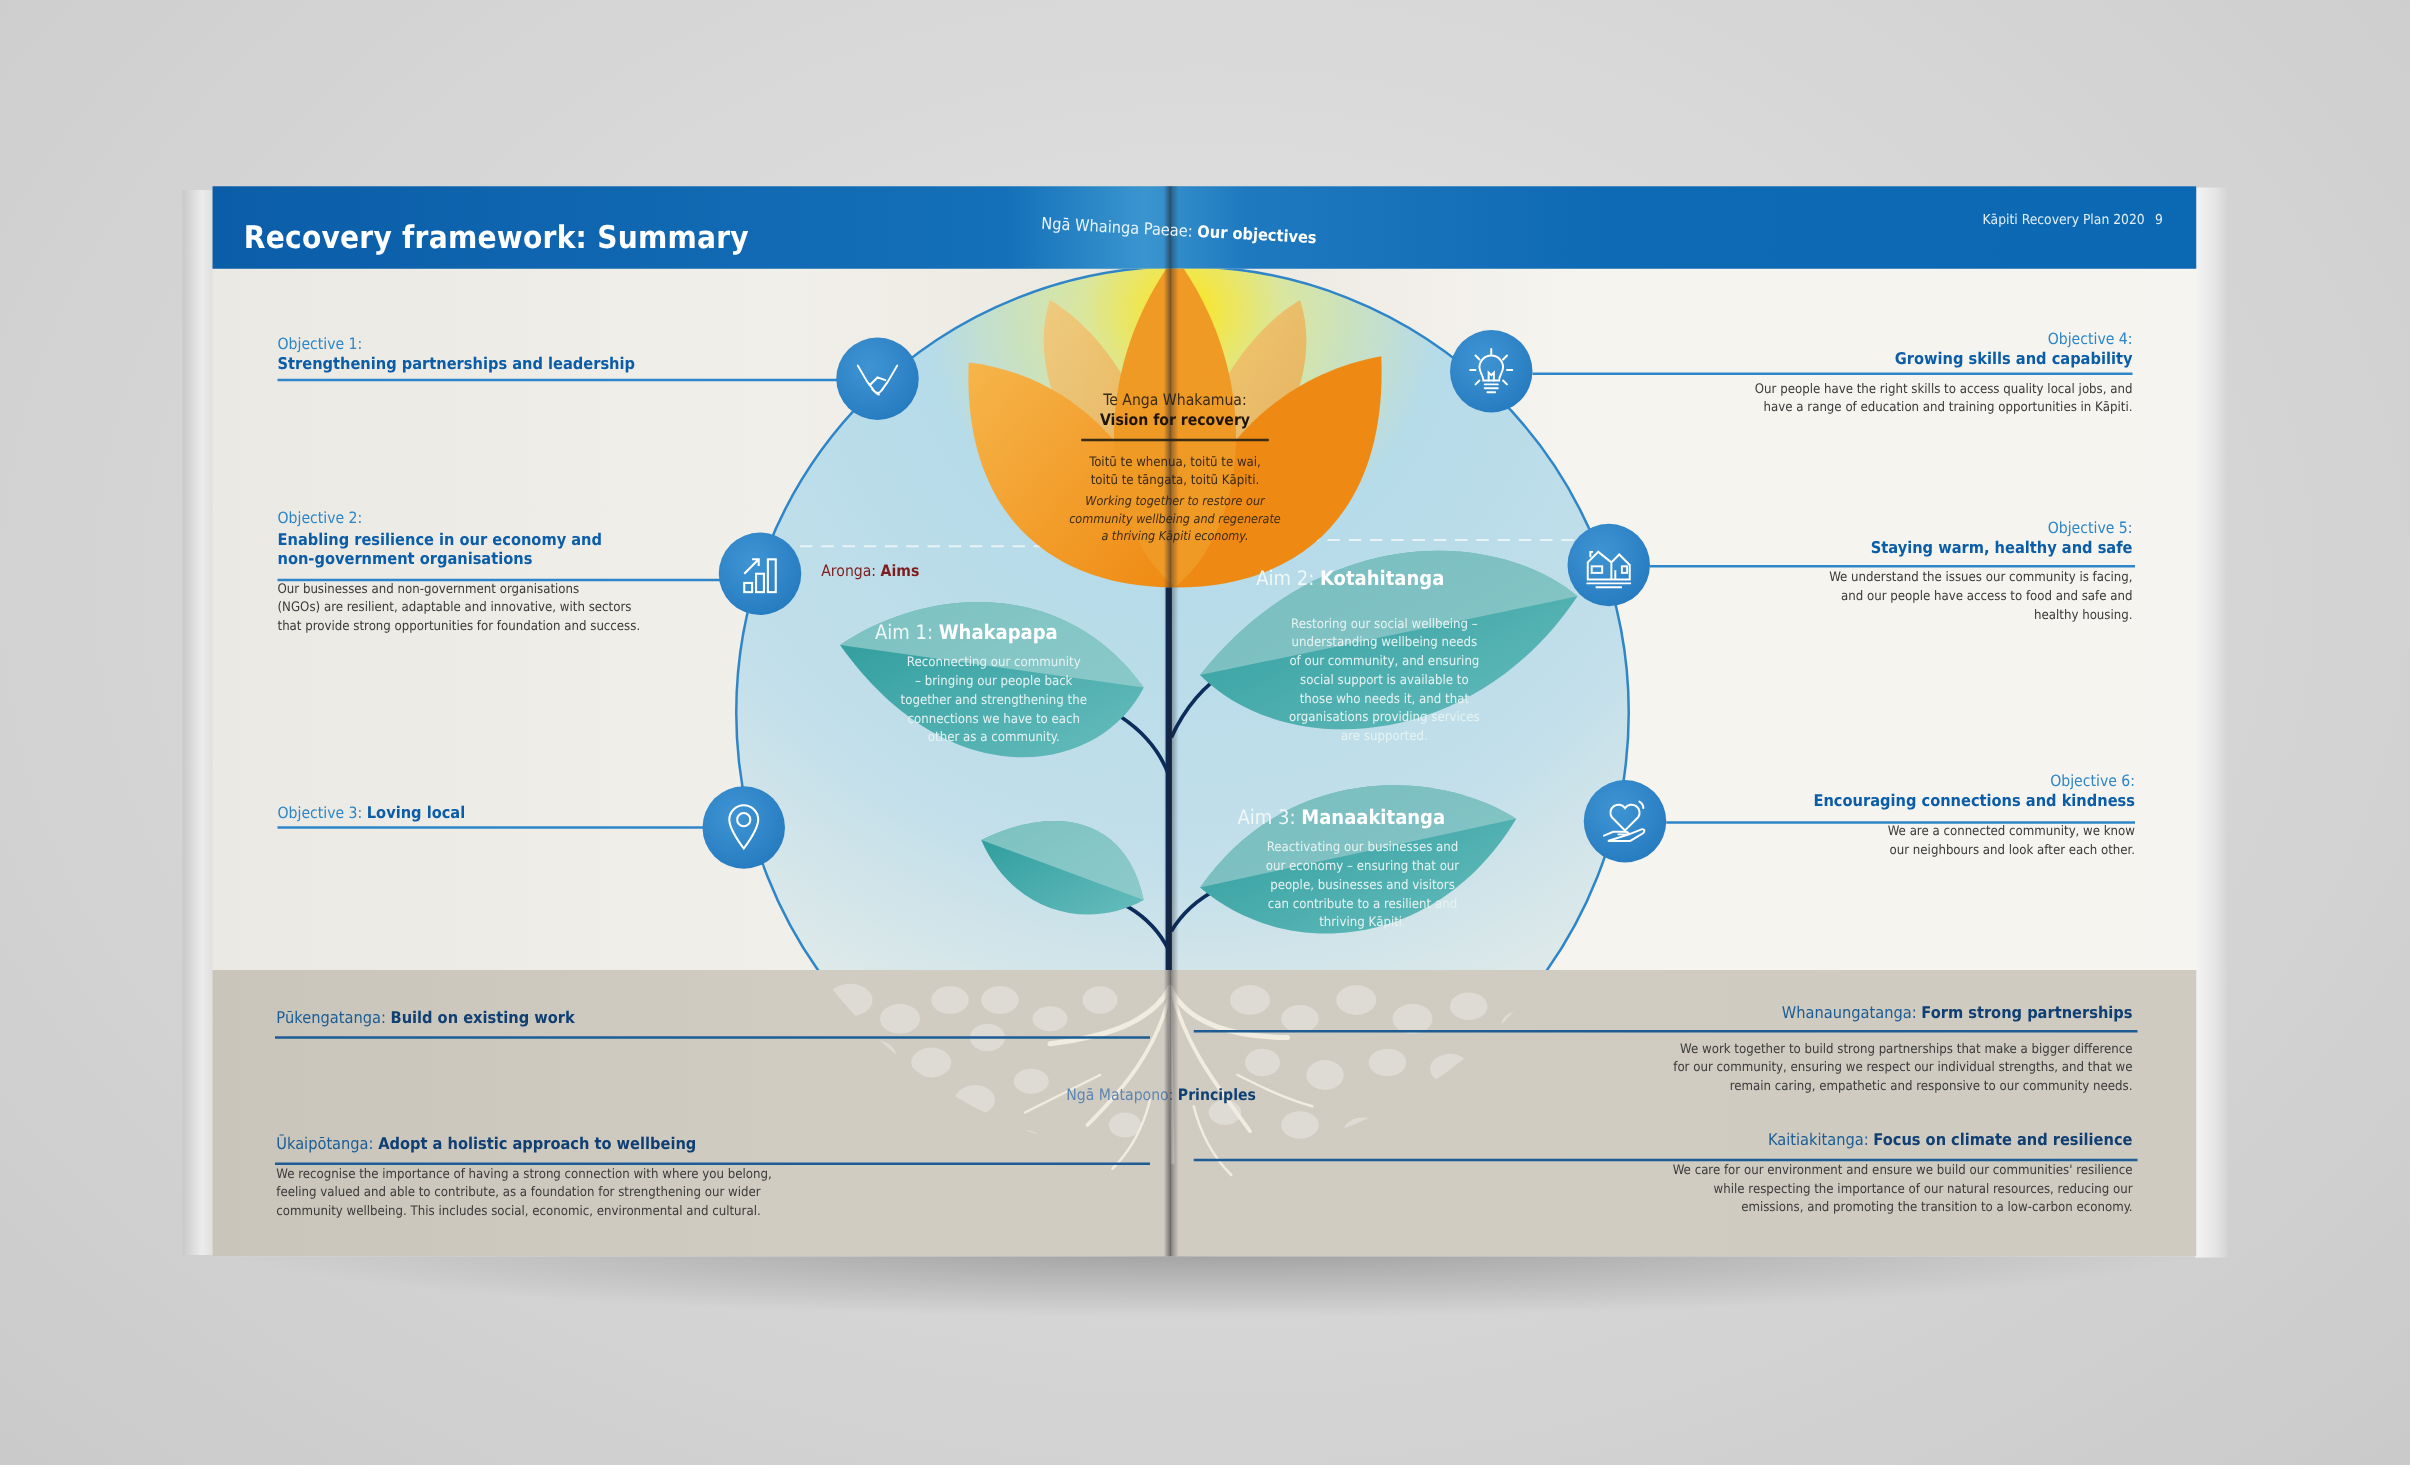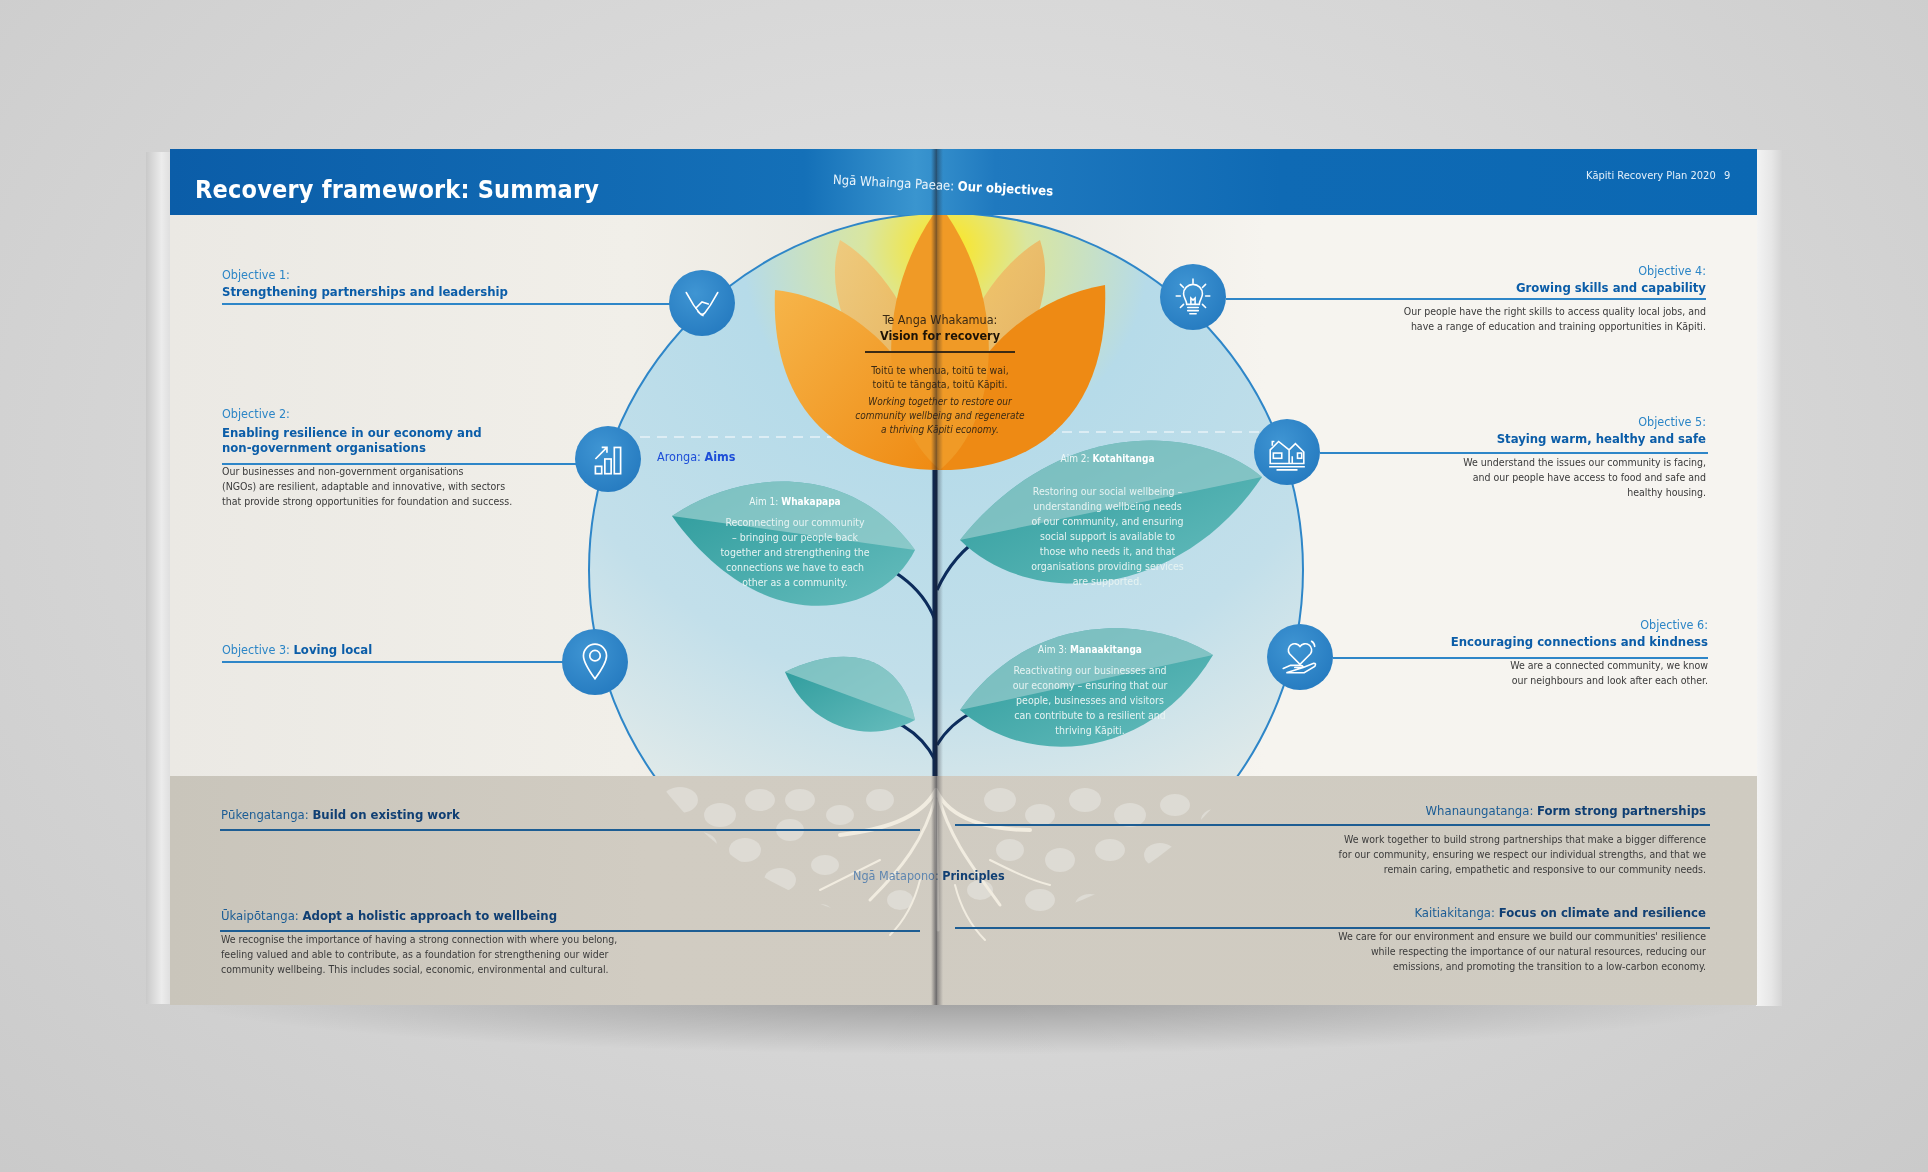--- a/index.html
+++ b/index.html
@@ -22,21 +22,21 @@
   .obj-title{color:#0b5da8;font-size:13px;font-weight:bold;}
   .obj-desc{color:#3a3a3a;font-size:10.5px;line-height:15px;}
   .rt{text-align:right;}
   .rule{position:absolute;height:1.5px;background:#2e86c8;}
   .rule-dark{position:absolute;height:1.5px;background:#1d5d93;}
   .pr-label{color:#1c5d95;font-size:13px;}
   .pr-label b{color:#103f73;}
   .pr-desc{color:#3b3b3b;font-size:10.5px;line-height:15px;}
   .icon-circle{position:absolute;width:66px;height:66px;border-radius:50%;background:radial-gradient(circle at 40% 35%,#3f95d3,#1f74bb);z-index:6;display:flex;align-items:center;justify-content:center;}
   .icon-circle svg{width:42px;height:42px;}
-  .aim-title{color:#eef8f7;font-size:10px;text-align:center;}
+  .aim-title{color:#eef8f7;font-size:16px;text-align:left;}
   .aim-title b{color:#fff;}
   .aim-desc{color:#e6f3f2;font-size:10.5px;line-height:15px;text-align:center;}
   .vision{text-align:center;z-index:5;}
 </style>
 </head>
 <body>
 
 <div class="bg"></div>
 <div class="shadow"></div>
 <div class="edge-left"></div>
@@ -180,21 +180,21 @@
     <div>Toitū te whenua, toitū te wai,</div>
     <div>toitū te tāngata, toitū Kāpiti.</div>
   </div>
   <div style="color:#3b2a14;font-size:10px;line-height:14px;font-style:italic;margin-top:4px;">
     <div>Working together to restore our</div>
     <div>community wellbeing and regenerate</div>
     <div>a thriving Kāpiti economy.</div>
   </div>
 </div>
 
-<div class="abs" style="left:657px;top:449px;z-index:5;color:#1d4ed8;font-size:12.5px;">
+<div class="abs" style="left:657px;top:449px;z-index:5;color:#7f1d1d;font-size:12.5px;">
   <span>Aronga: </span><b>Aims</b>
 </div>
 
 <div class="abs" style="left:700px;top:496px;width:190px;z-index:5;">
   <div class="aim-title"><span>Aim 1: </span><b>Whakapapa</b></div>
   <div class="aim-desc" style="margin-top:8px;">
     <div>Reconnecting our community</div>
       <div>– bringing our people back</div>
       <div>together and strengthening the</div>
       <div>connections we have to each</div>

